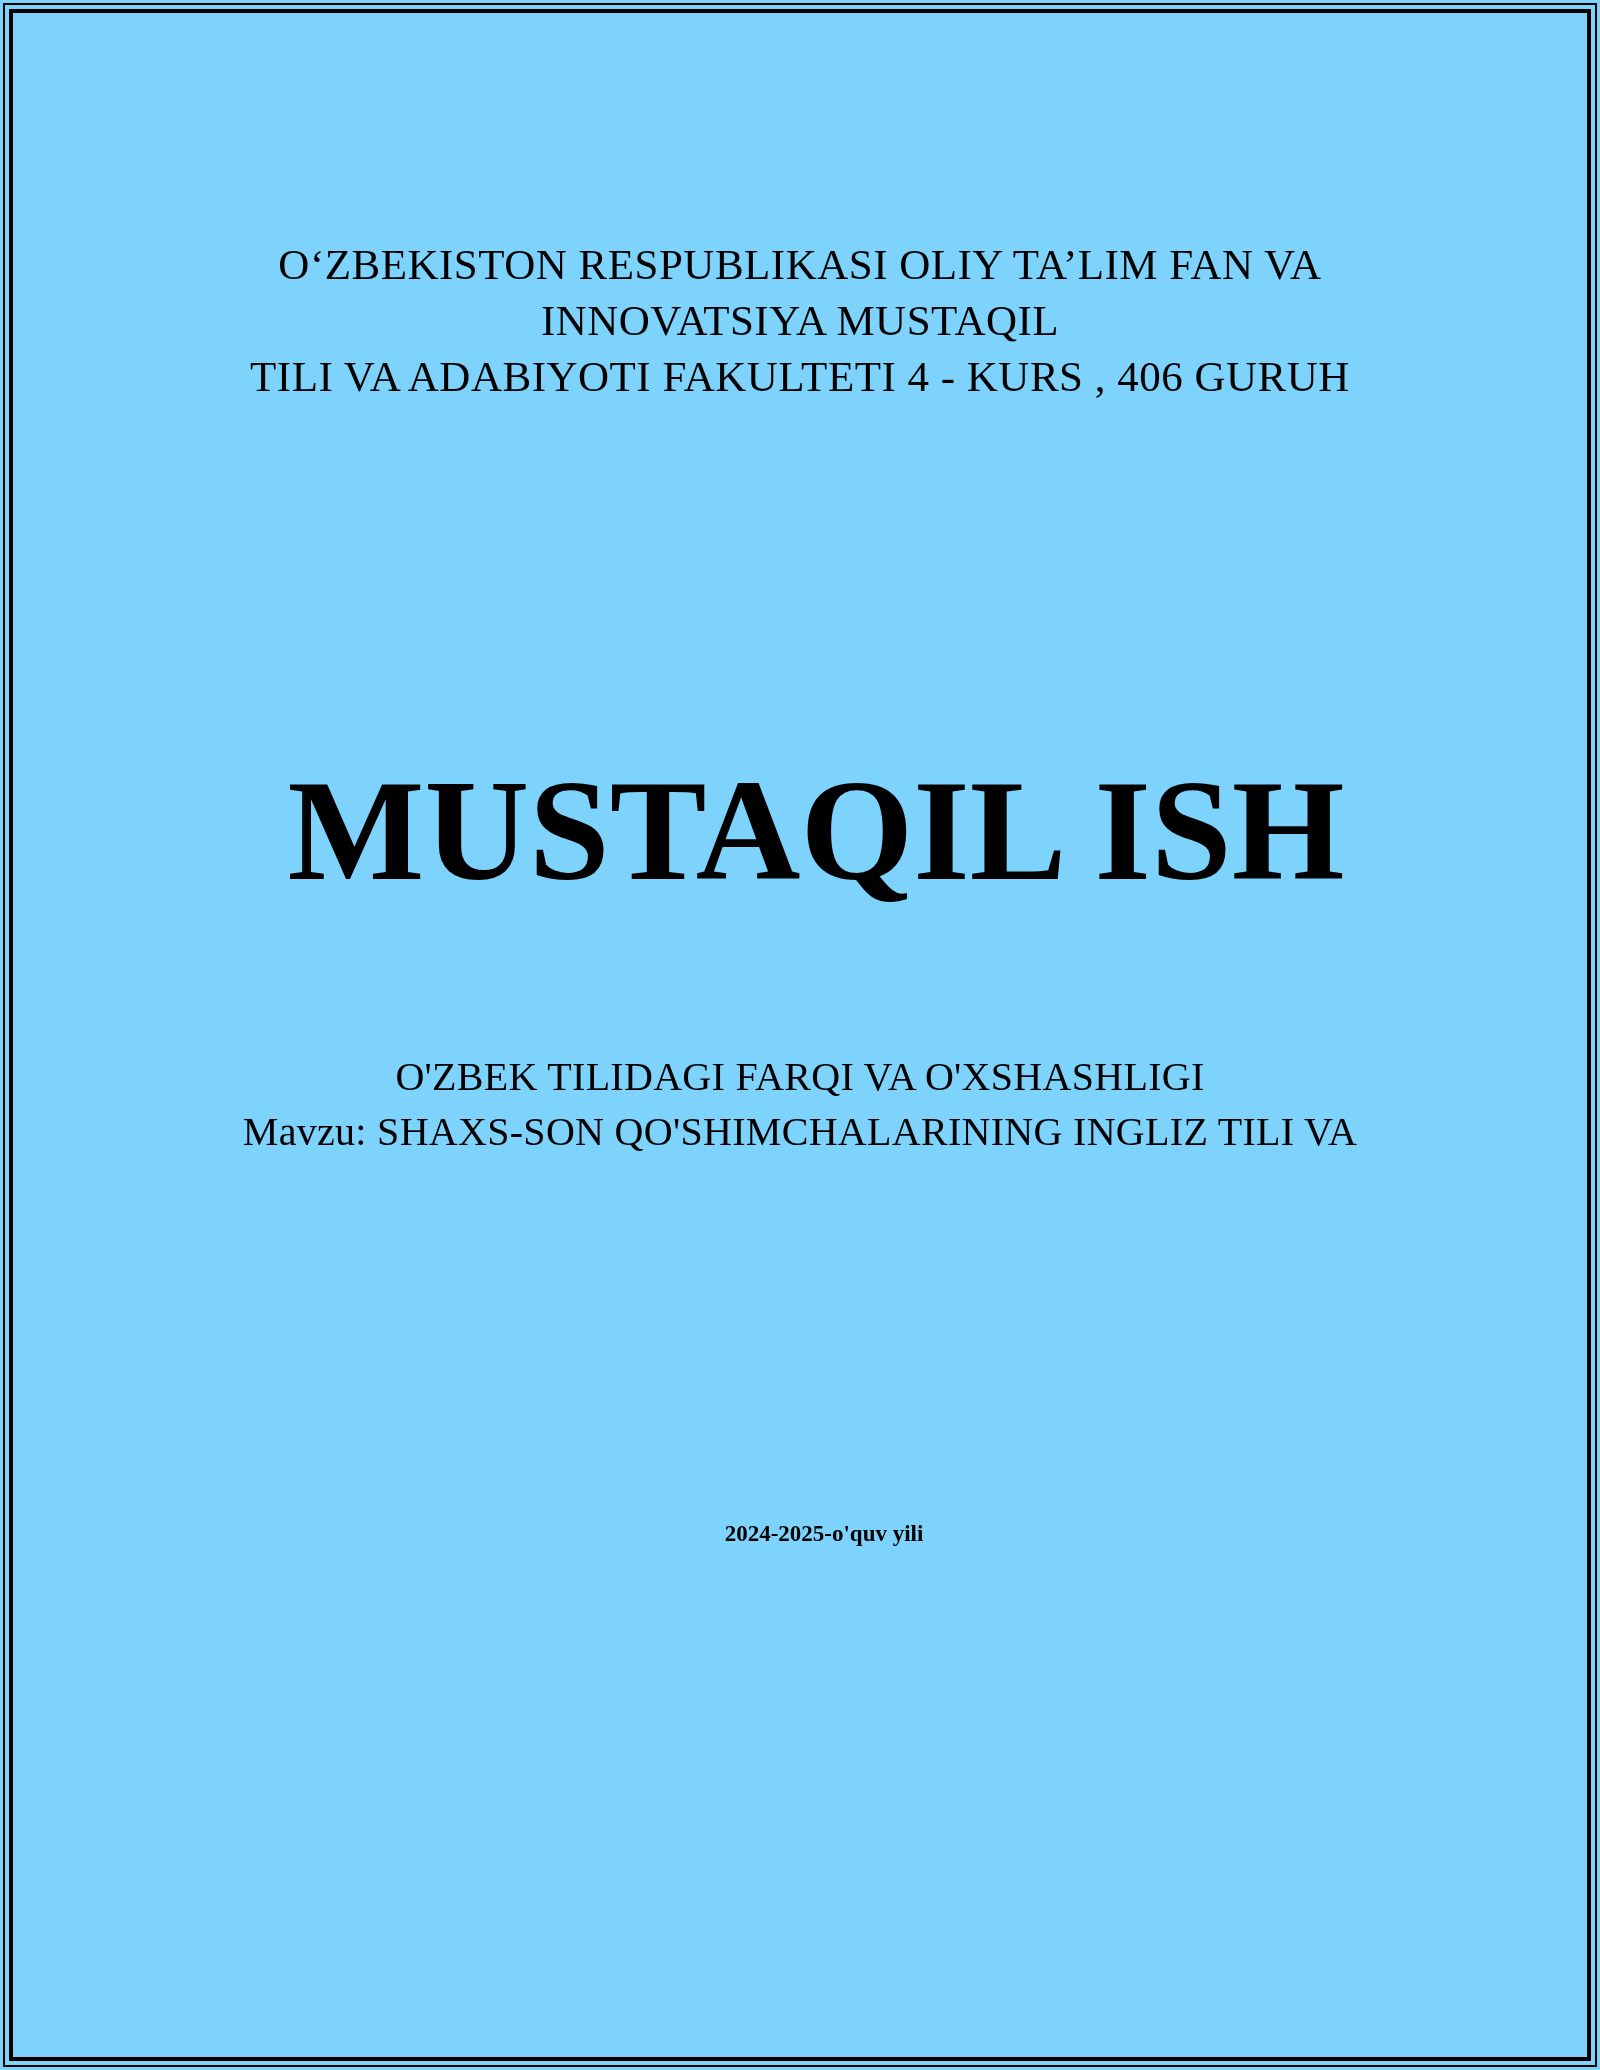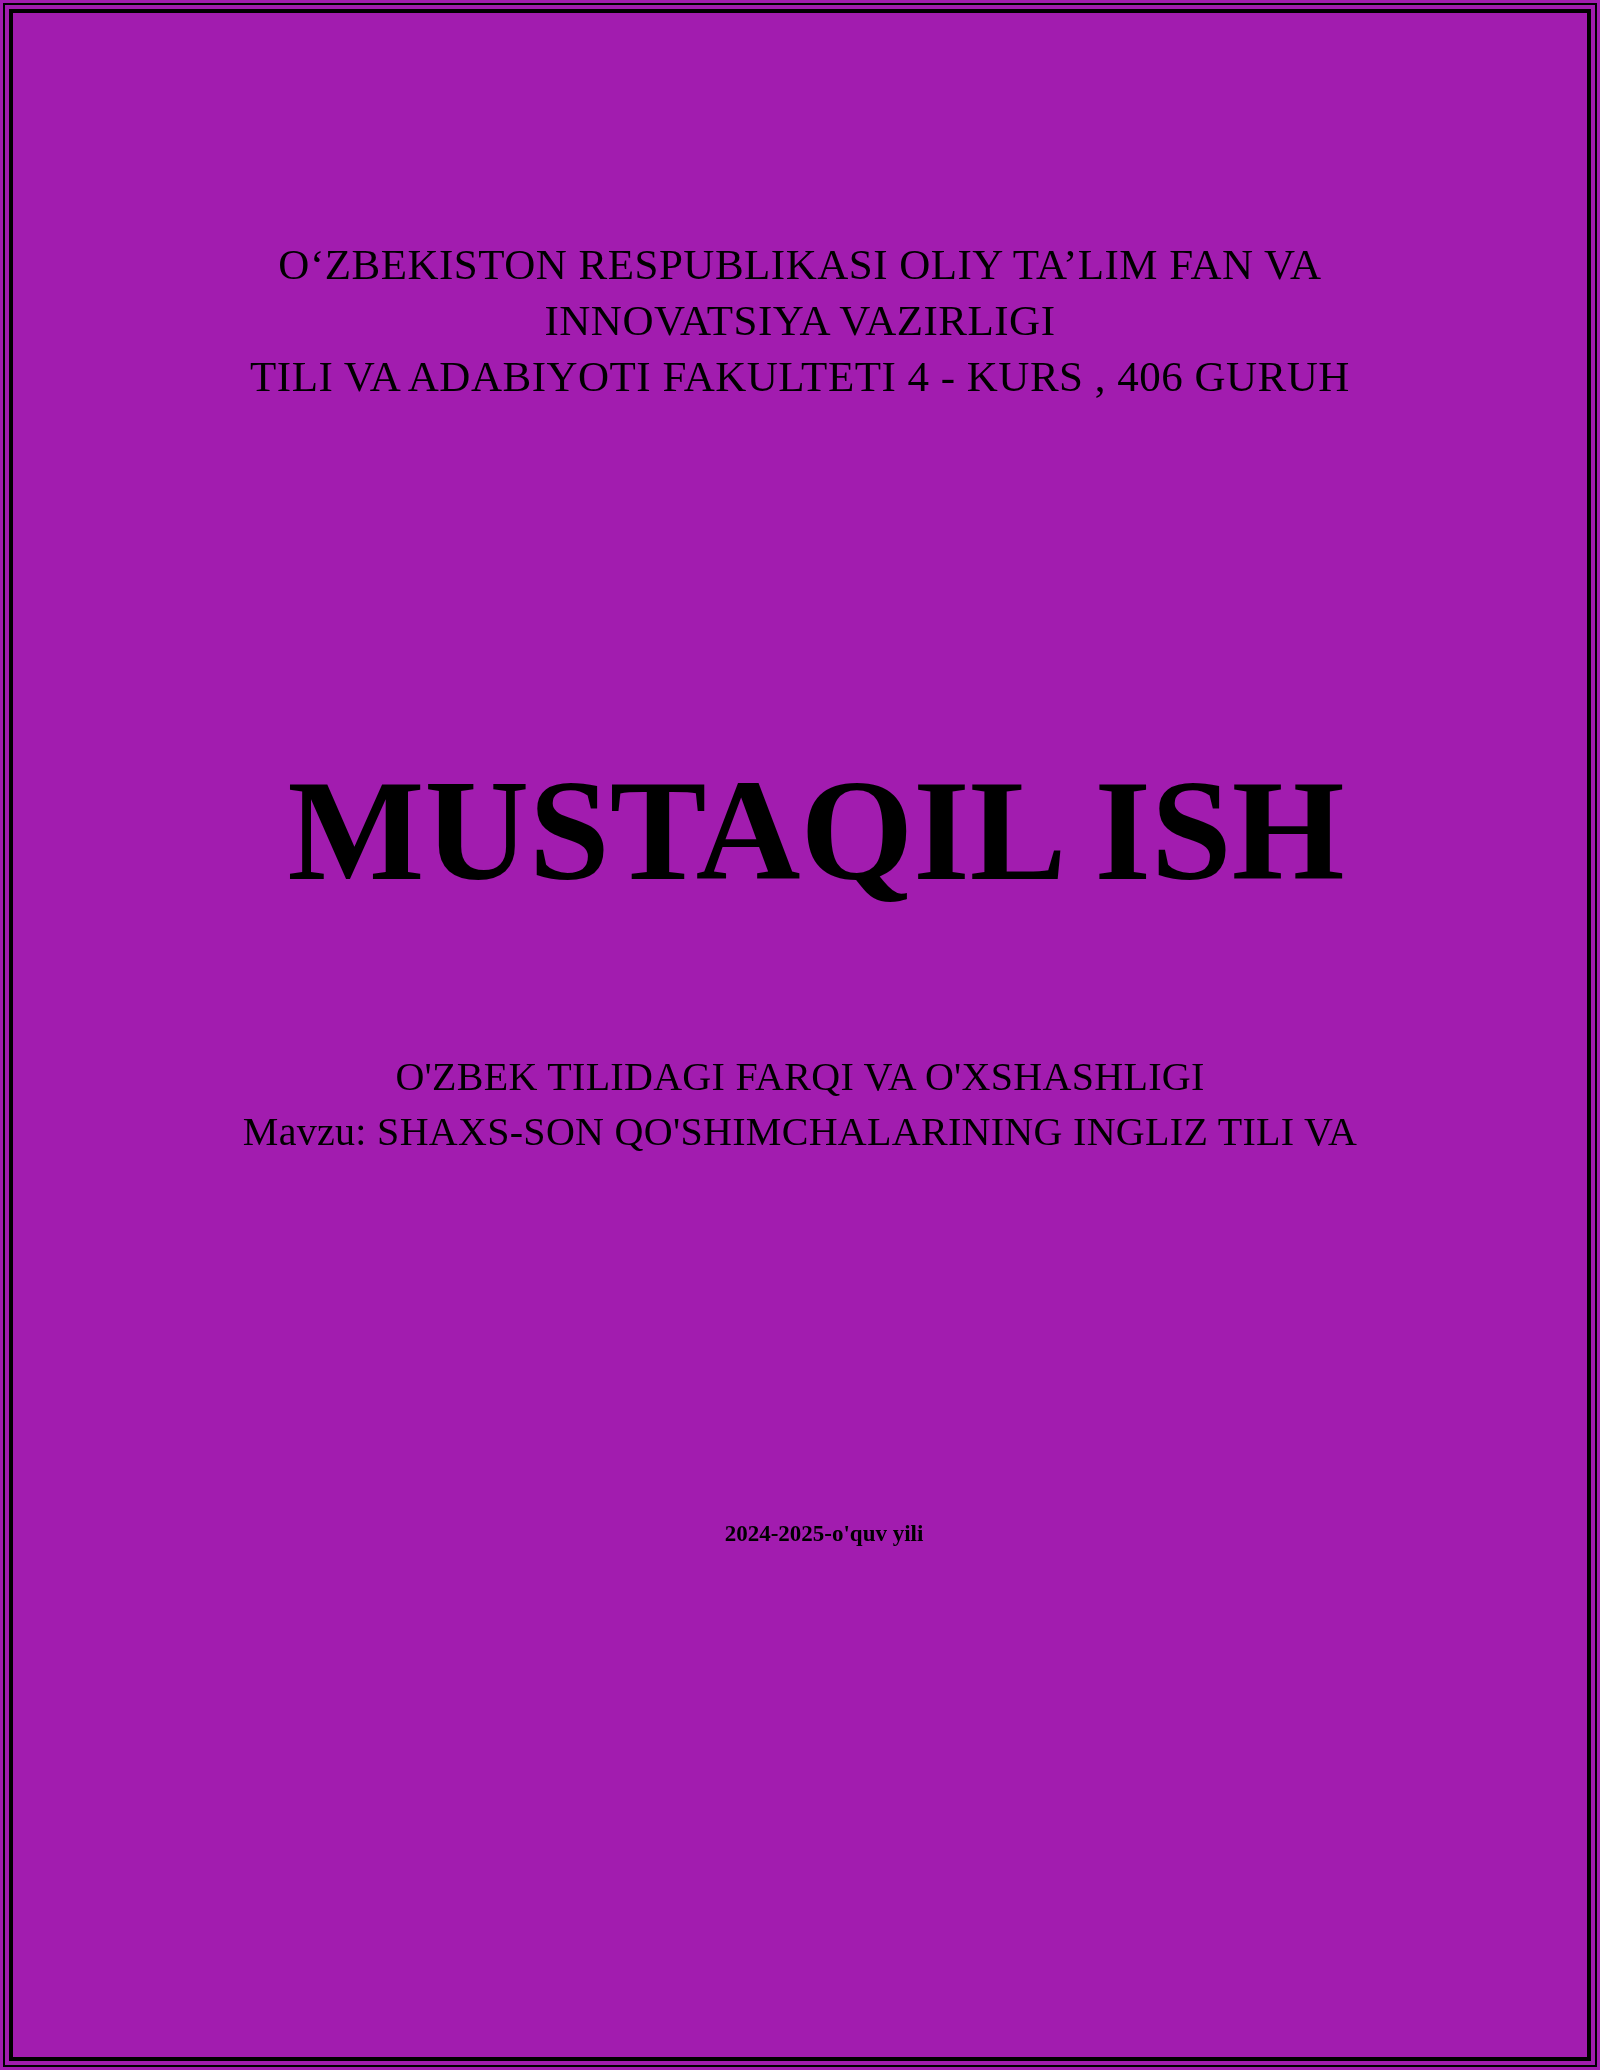--- a/index.html
+++ b/index.html
@@ -11,21 +11,21 @@
     height: 2070px;
     background: #ffffff;
     font-family: "Liberation Serif", serif;
     color: #000000;
     position: relative;
     overflow: hidden;
   }
   .page {
     position: absolute;
     inset: 0;
-    background: #a21caf;
+    background: #7dd3fc;
   }
   
   .frame-outer {
     position: absolute;
     inset: 3px;
     border: 2px solid #000000;
     pointer-events: none;
   }
   .frame-inner {
     position: absolute;
@@ -85,21 +85,21 @@
 </head>
 <body>
 
 <div class="page">
 
   <div class="frame-outer"></div>
   <div class="frame-inner"></div>
 
   <div class="header-block">
     <div>OʻZBEKISTON RESPUBLIKASI OLIY TA’LIM FAN VA</div>
-    <div>INNOVATSIYA VAZIRLIGI</div>
+    <div>INNOVATSIYA MUSTAQIL</div>
     <div>TILI VA ADABIYOTI FAKULTETI 4 - KURS , 406 GURUH</div>
   </div>
 
   <div class="main-title">MUSTAQIL ISH</div>
 
   <div class="topic-block">
     <div>O'ZBEK TILIDAGI FARQI VA O'XSHASHLIGI</div>
     <div>Mavzu: SHAXS-SON QO'SHIMCHALARINING INGLIZ TILI VA</div>
   </div>
 

